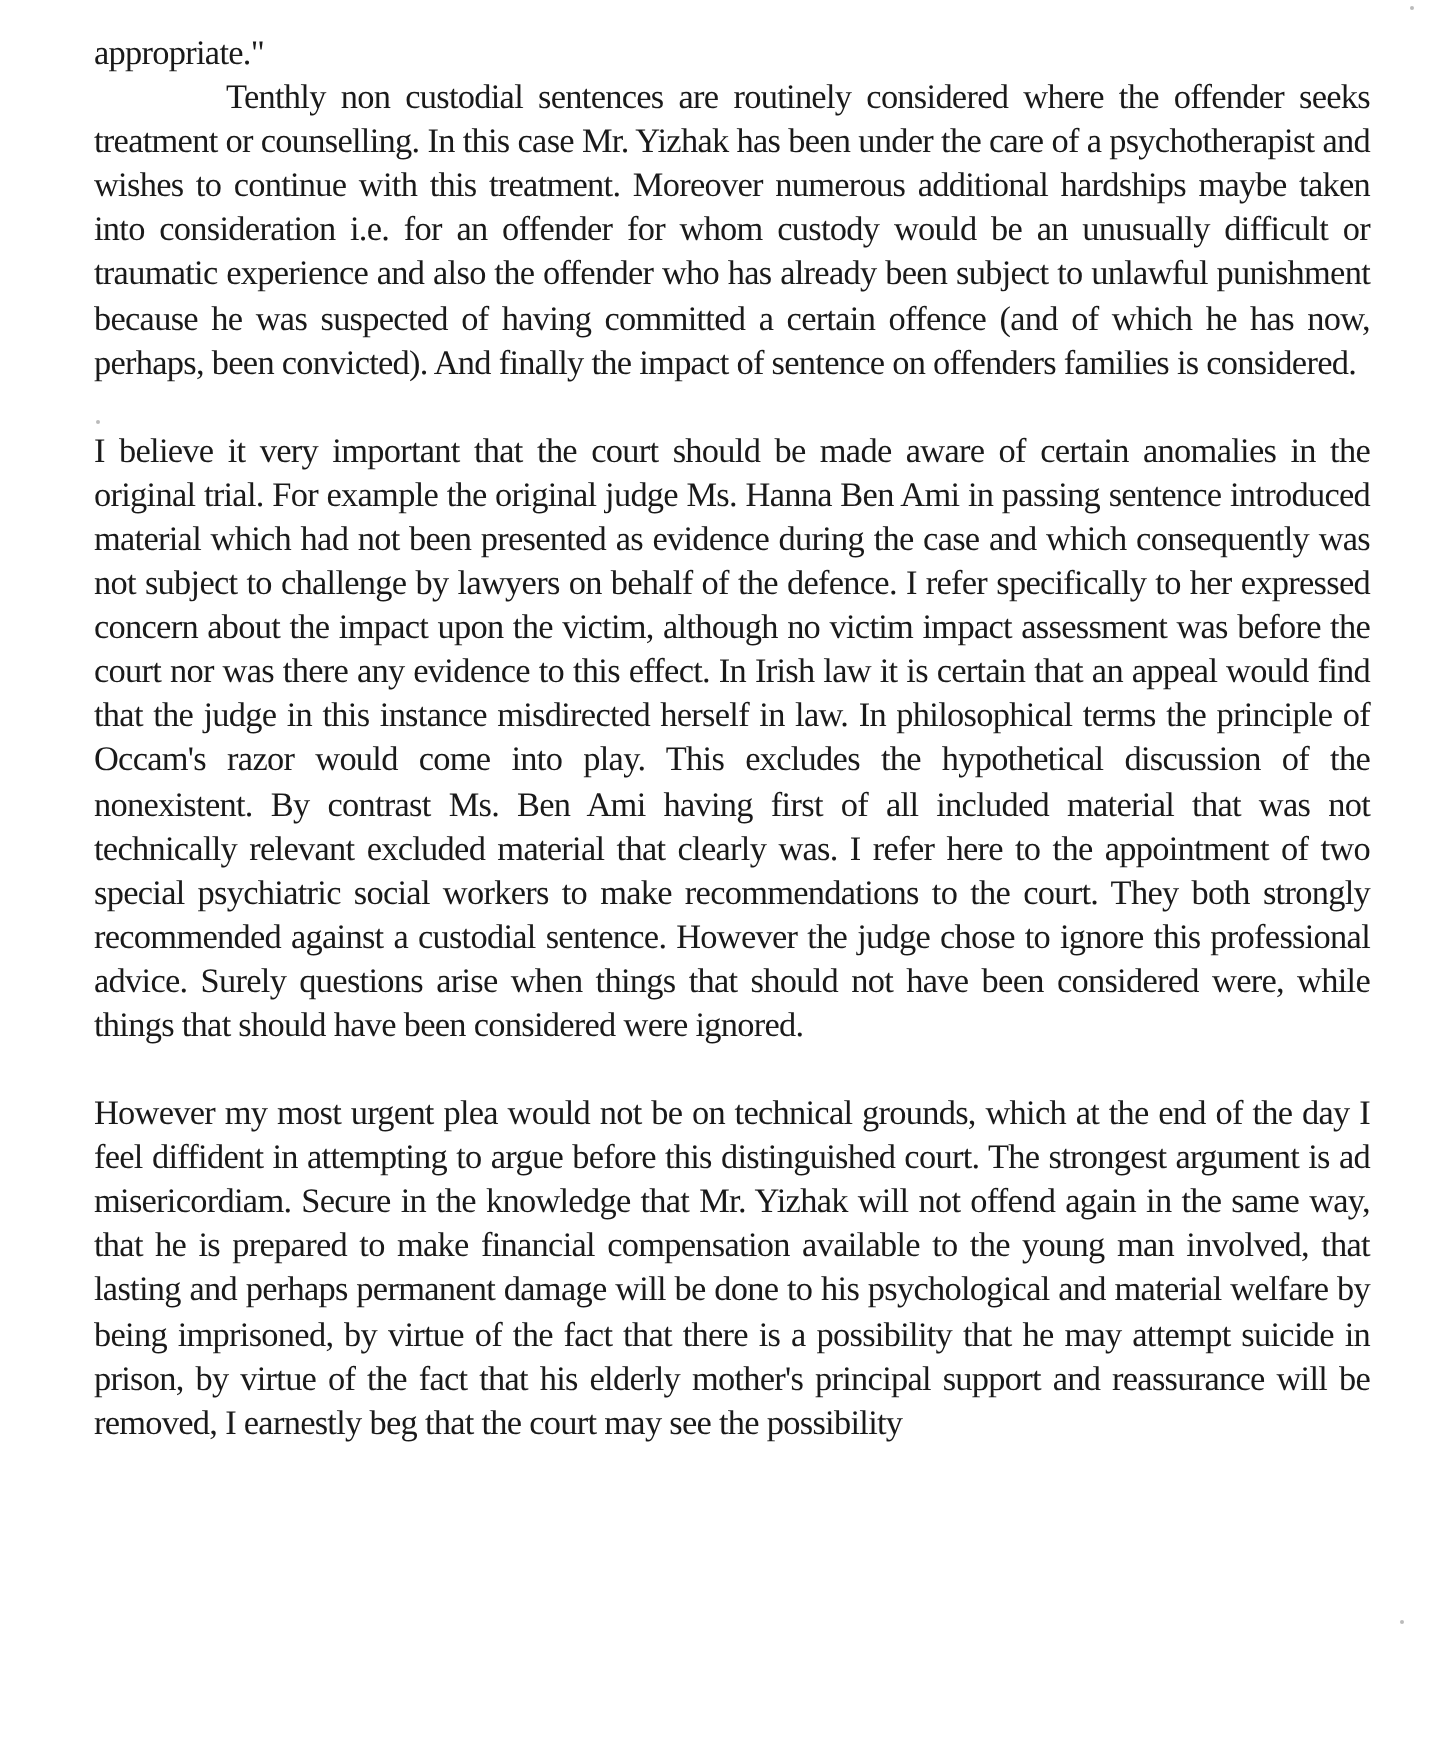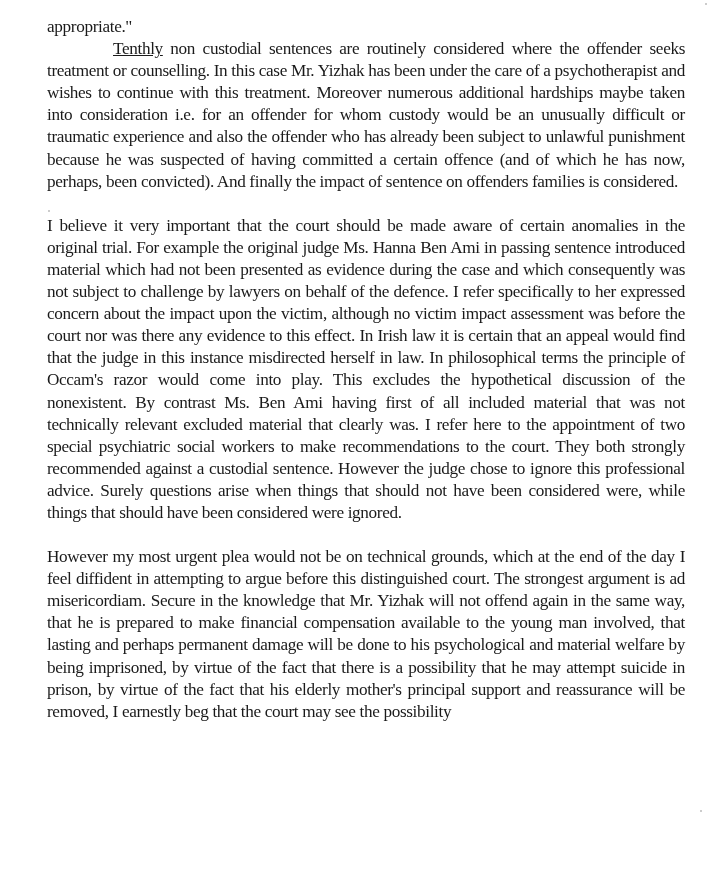--- a/index.html
+++ b/index.html
@@ -6,21 +6,21 @@
     body { width: 718px; height: 881px; overflow: hidden; position: relative; }
     .page {
       position: absolute; left: 47px; top: 16px; width: 638px;
       font-family: "Liberation Serif", "DejaVu Serif", serif;
       font-size: 17.2px; line-height: 22.1px; color: #1a1a1a;
       letter-spacing: -0.35px;
     }
     .para { margin: 0; text-align: justify; text-align-last: left; }
     .para-gap { height: 22px; }
     .indent { display: inline-block; width: 66px; }
-    .u { text-decoration: underline; }
+    .u { }
     .speck { position: absolute; width: 2px; height: 2px; background: #bbb; border-radius: 50%; }
   </style>
 </head>
 <body>
 
 <div class="page">
   <p class="para">
     <span>appropriate."</span>
   </p>
   <p class="para">

